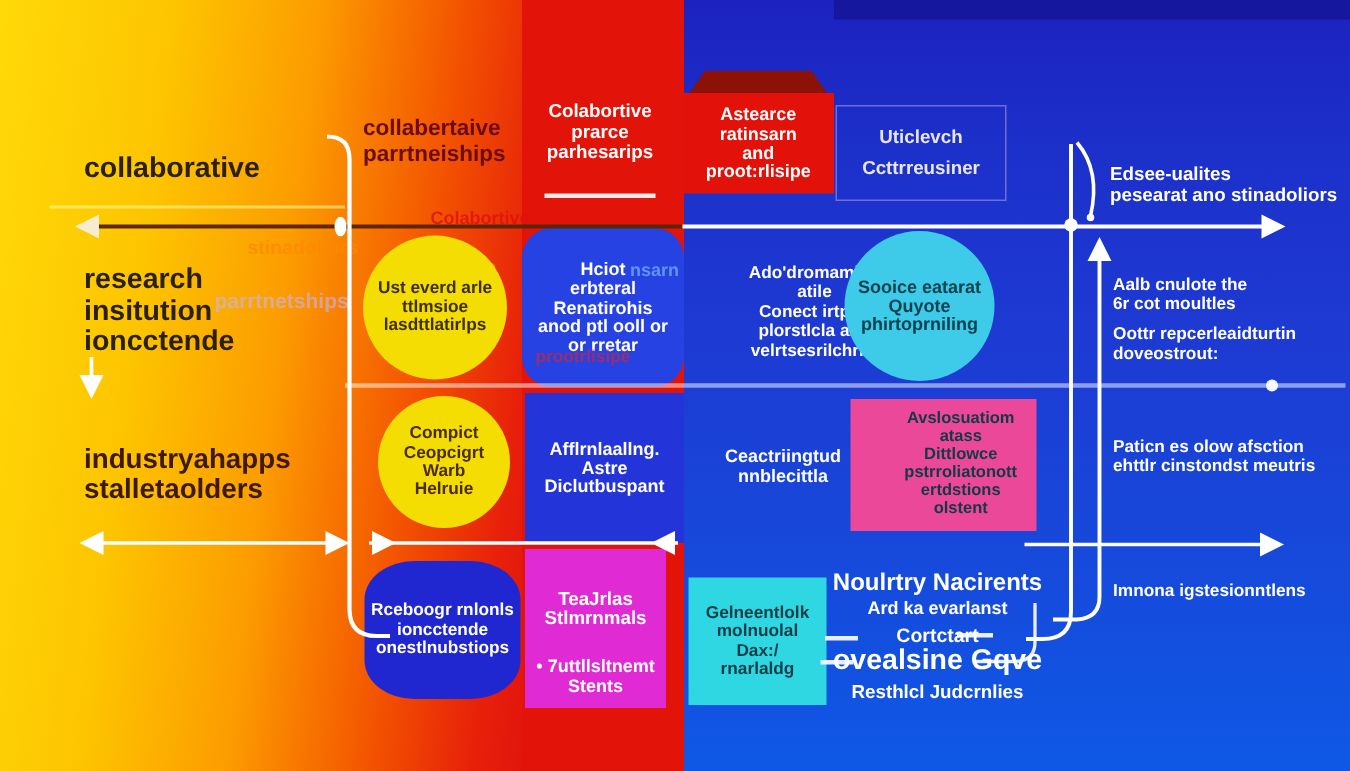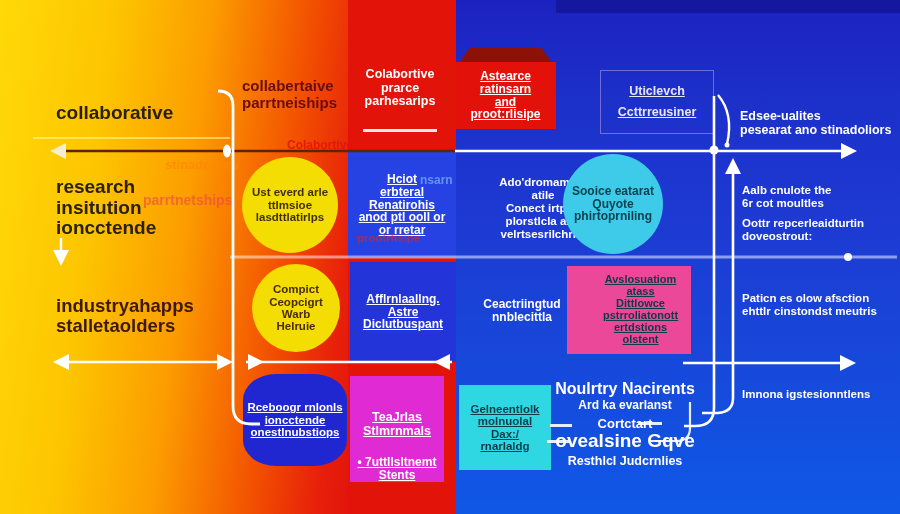--- a/index.html
+++ b/index.html
@@ -15,26 +15,26 @@
     background:linear-gradient(180deg,#1c22c0 0%,#1c2fc9 18%,#1d3bd3 45%,#1748da 70%,#0f58e6 100%);}
   .bg-navy-strip{left:556px;top:0;width:344px;height:13px;background:#141698;opacity:.85;}
   .txt{line-height:1.08;white-space:nowrap;}
   .col{display:flex;flex-direction:column;align-items:center;}
   .left-label{color:#2b2108;font-size:19px;}
   .industry-label{color:#3c1a06;font-size:18.5px;}
   .orange-label{color:#6b0c10;font-size:15px;line-height:1.15;}
   .white{color:#ffffff;}
   .circle{border-radius:50%;display:flex;flex-direction:column;align-items:center;justify-content:center;text-align:center;}
   .circle-yellow{background:#f4dd02;color:#3f3003;}
-  .box{display:flex;flex-direction:column;align-items:center;justify-content:center;text-align:center;text-decoration:underline;}
-  .box-blue2{background:#2742e2;color:#fff;font-size:12px;line-height:1.1;}
+  .box{display:flex;flex-direction:column;align-items:center;justify-content:center;text-align:center;}
+  .box-blue2{background:#2742e2;color:#fff;font-size:12px;line-height:1.1;border-radius:20px;}
   .box-blue3{background:#2334d8;color:#fff;font-size:12px;line-height:1.15;}
   .box-red{background:#e2120a;color:#fff;font-size:12px;line-height:1.12;}
   .roof{background:#8c1208;clip-path:polygon(0 100%,12% 0,88% 0,100% 100%);}
-  .box-outline{border:1.2px solid rgba(195,170,230,.5);color:#e8e6f2;font-size:12.5px;margin-left:43px;}
+  .box-outline{border:1.2px solid rgba(195,170,230,.5);color:#e8e6f2;font-size:12.5px;}
   .circle-cyan{background:#3dcbe9;color:#0c4250;font-size:12px;}
   .box-cyan3{background:#ec4899;color:#123a46;font-size:11px;line-height:1.16;padding-left:23px;}
   .box-cyan4{background:#2fd7e3;color:#0d3d48;font-size:11.5px;line-height:1.22;text-align:right;}
   .box-magenta{background:#e02ad4;color:#fff;}
   .badge{background:#2127d0;color:#fff;border-radius:32%/28%;font-size:11.5px;line-height:1.12;}
   .small-white{font-size:11.5px;line-height:1.12;color:#fff;}
   .mid-white{font-size:12px;line-height:1.1;color:#fff;}
   .dash{background:rgba(255,255,255,.9);height:2.5px;}
   .underline-bar{background:rgba(255,255,255,.9);height:2.5px;}
   .ghost{pointer-events:none;}
@@ -44,21 +44,21 @@
 <body>
 
 <div id="canvas">
 
   <div class="abs bg-left"></div>
   <div class="abs bg-redcol"></div>
   <div class="abs bg-right"></div>
   <div class="abs bg-navy-strip"></div>
 
   <div class="abs txt ghost" style="left:165px;top:158px;font-size:13px;color:#ff8800;opacity:.75;">stinadoliors</div>
-  <div class="abs txt ghost" style="left:143px;top:193px;font-size:14px;color:#ef4444;opacity:.6;">parrtnetships</div>
+  <div class="abs txt ghost" style="left:143px;top:193px;font-size:14px;color:#c4b5fd;opacity:.6;">parrtnetships</div>
   <div class="abs txt ghost" style="left:287px;top:139px;font-size:12px;color:#e01010;opacity:.8;">Colabortive</div>
   <div class="abs txt ghost" style="left:297px;top:173px;font-size:11px;color:#ffa040;opacity:.65;">prarce</div>
   <div class="abs txt ghost" style="left:420px;top:174px;font-size:12px;color:#79b6f9;opacity:.7;z-index:6;">nsarn</div>
   <div class="abs txt ghost" style="left:357px;top:232px;font-size:11.5px;color:#e82020;opacity:.6;z-index:6;">prootrlisipe</div>
   <div class="abs ghost" style="left:33px;top:137px;width:197px;height:1.5px;background:rgba(255,255,160,.55);"></div>
 
   <div class="abs txt left-label" style="left:56px;top:103px;">collaborative</div>
   <div class="abs" style="left:56px;top:177px;">
     <div class="txt left-label">research</div>
     <div class="txt left-label">insitution</div>
@@ -155,21 +155,21 @@
   <div class="abs" style="left:742px;top:292px;">
     <div class="txt small-white">Paticn es olow afsction</div>
     <div class="txt small-white">ehttlr cinstondst meutris</div>
   </div>
 
   <div class="abs box badge" style="left:243px;top:374px;width:104px;height:92px;">
     <div class="txt">Rceboogr rnlonls</div>
     <div class="txt">ioncctende</div>
     <div class="txt">onestlnubstiops</div>
   </div>
-  <div class="abs box box-magenta" style="left:350px;top:366px;width:94px;height:106px;justify-content:flex-end;padding-top:18px;box-sizing:border-box;margin-top:10px;">
+  <div class="abs box box-magenta" style="left:350px;top:366px;width:94px;height:106px;justify-content:center;padding-top:18px;box-sizing:border-box;">
     <div class="txt" style="font-size:12.5px;">TeaJrlas</div>
     <div class="txt" style="font-size:12.5px;">Stlmrnmals</div>
     <div class="txt" style="font-size:12px;margin-top:18px;">• 7uttllsltnemt</div>
     <div class="txt" style="font-size:12px;">Stents</div>
   </div>
   <div class="abs box box-cyan4" style="left:459px;top:385px;width:92px;height:85px;">
     <div class="txt">Gelneentlolk</div>
     <div class="txt">molnuolal</div>
     <div class="txt">Dax:/</div>
     <div class="txt">rnarlaldg</div>

